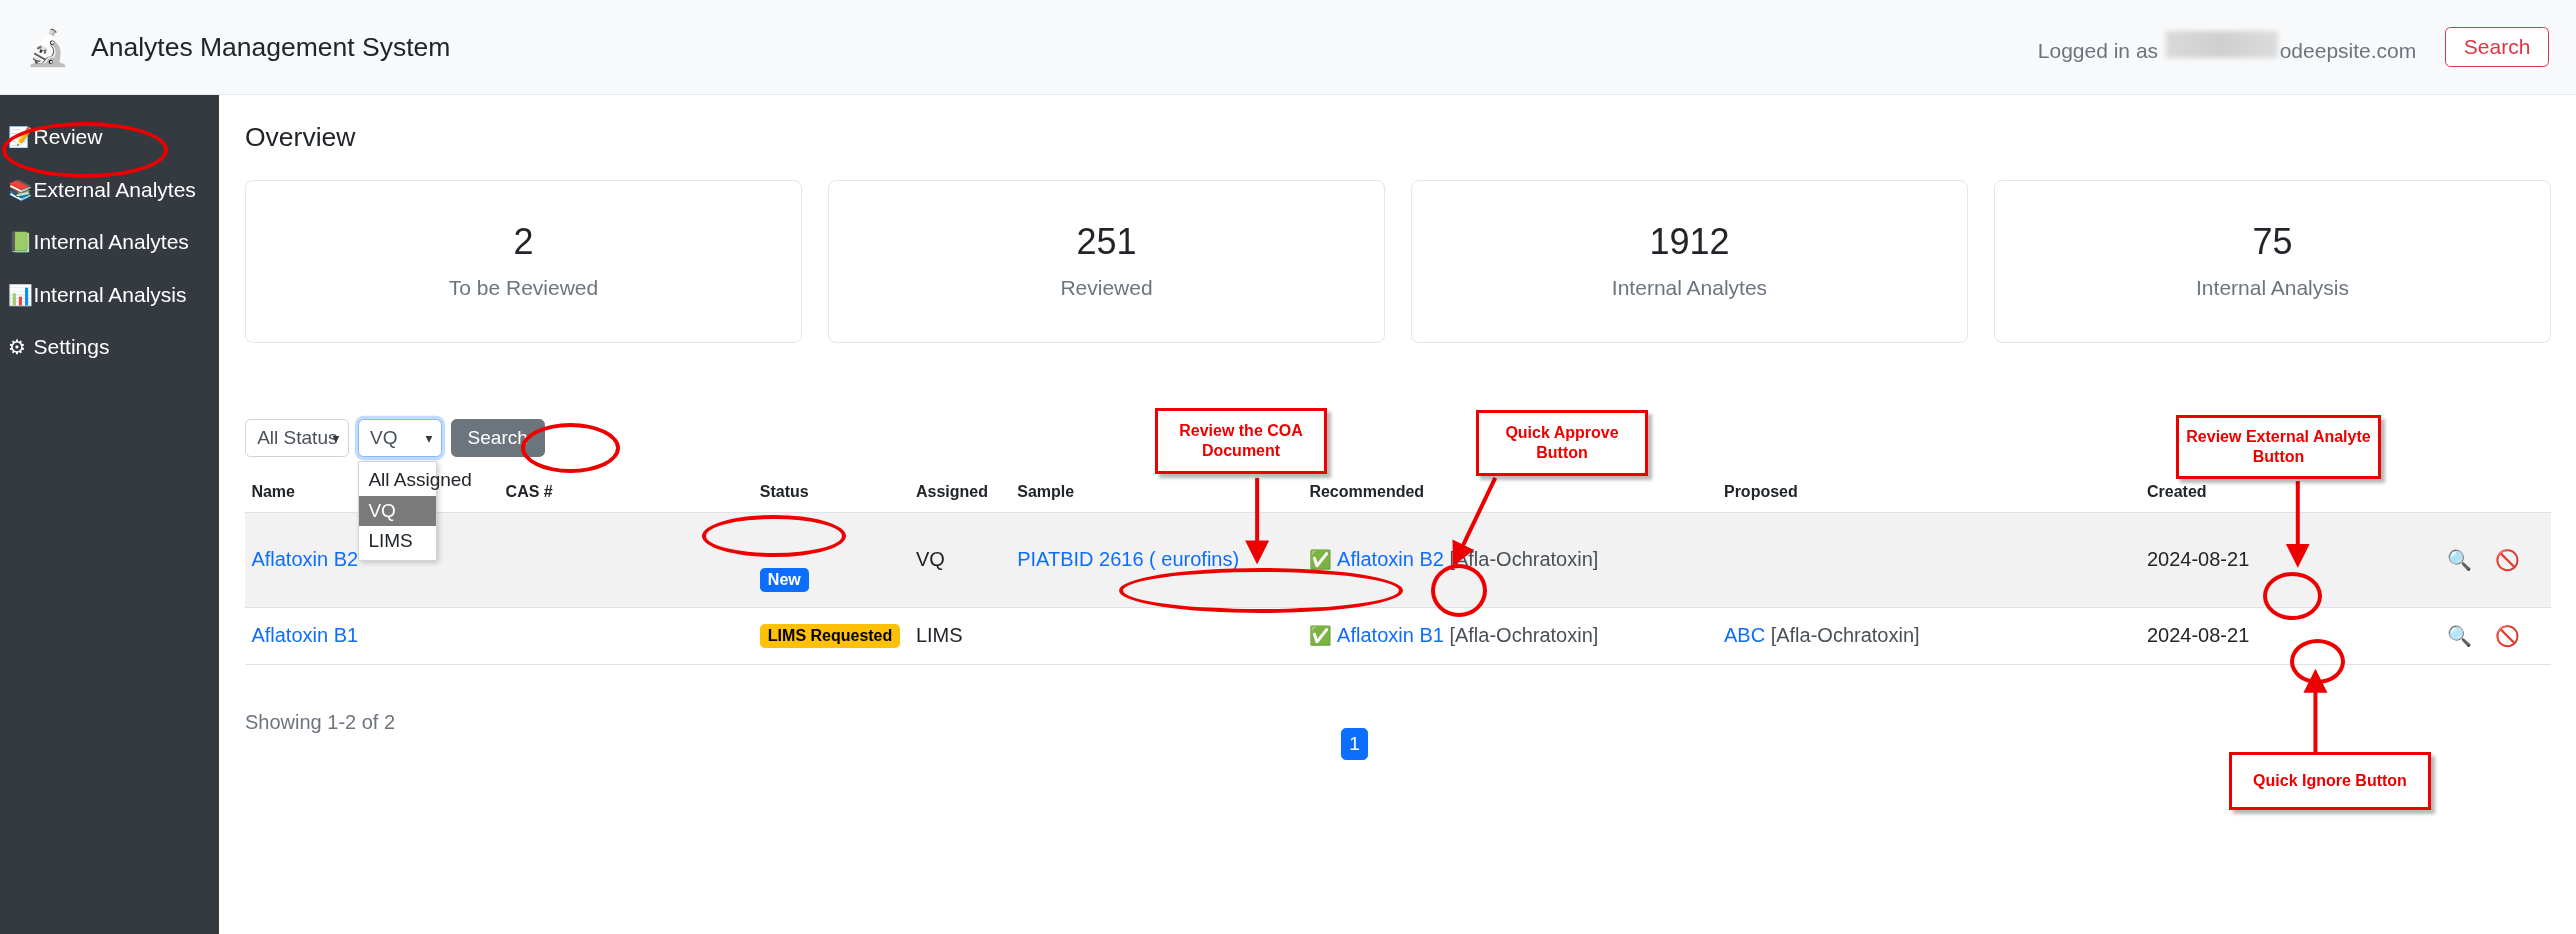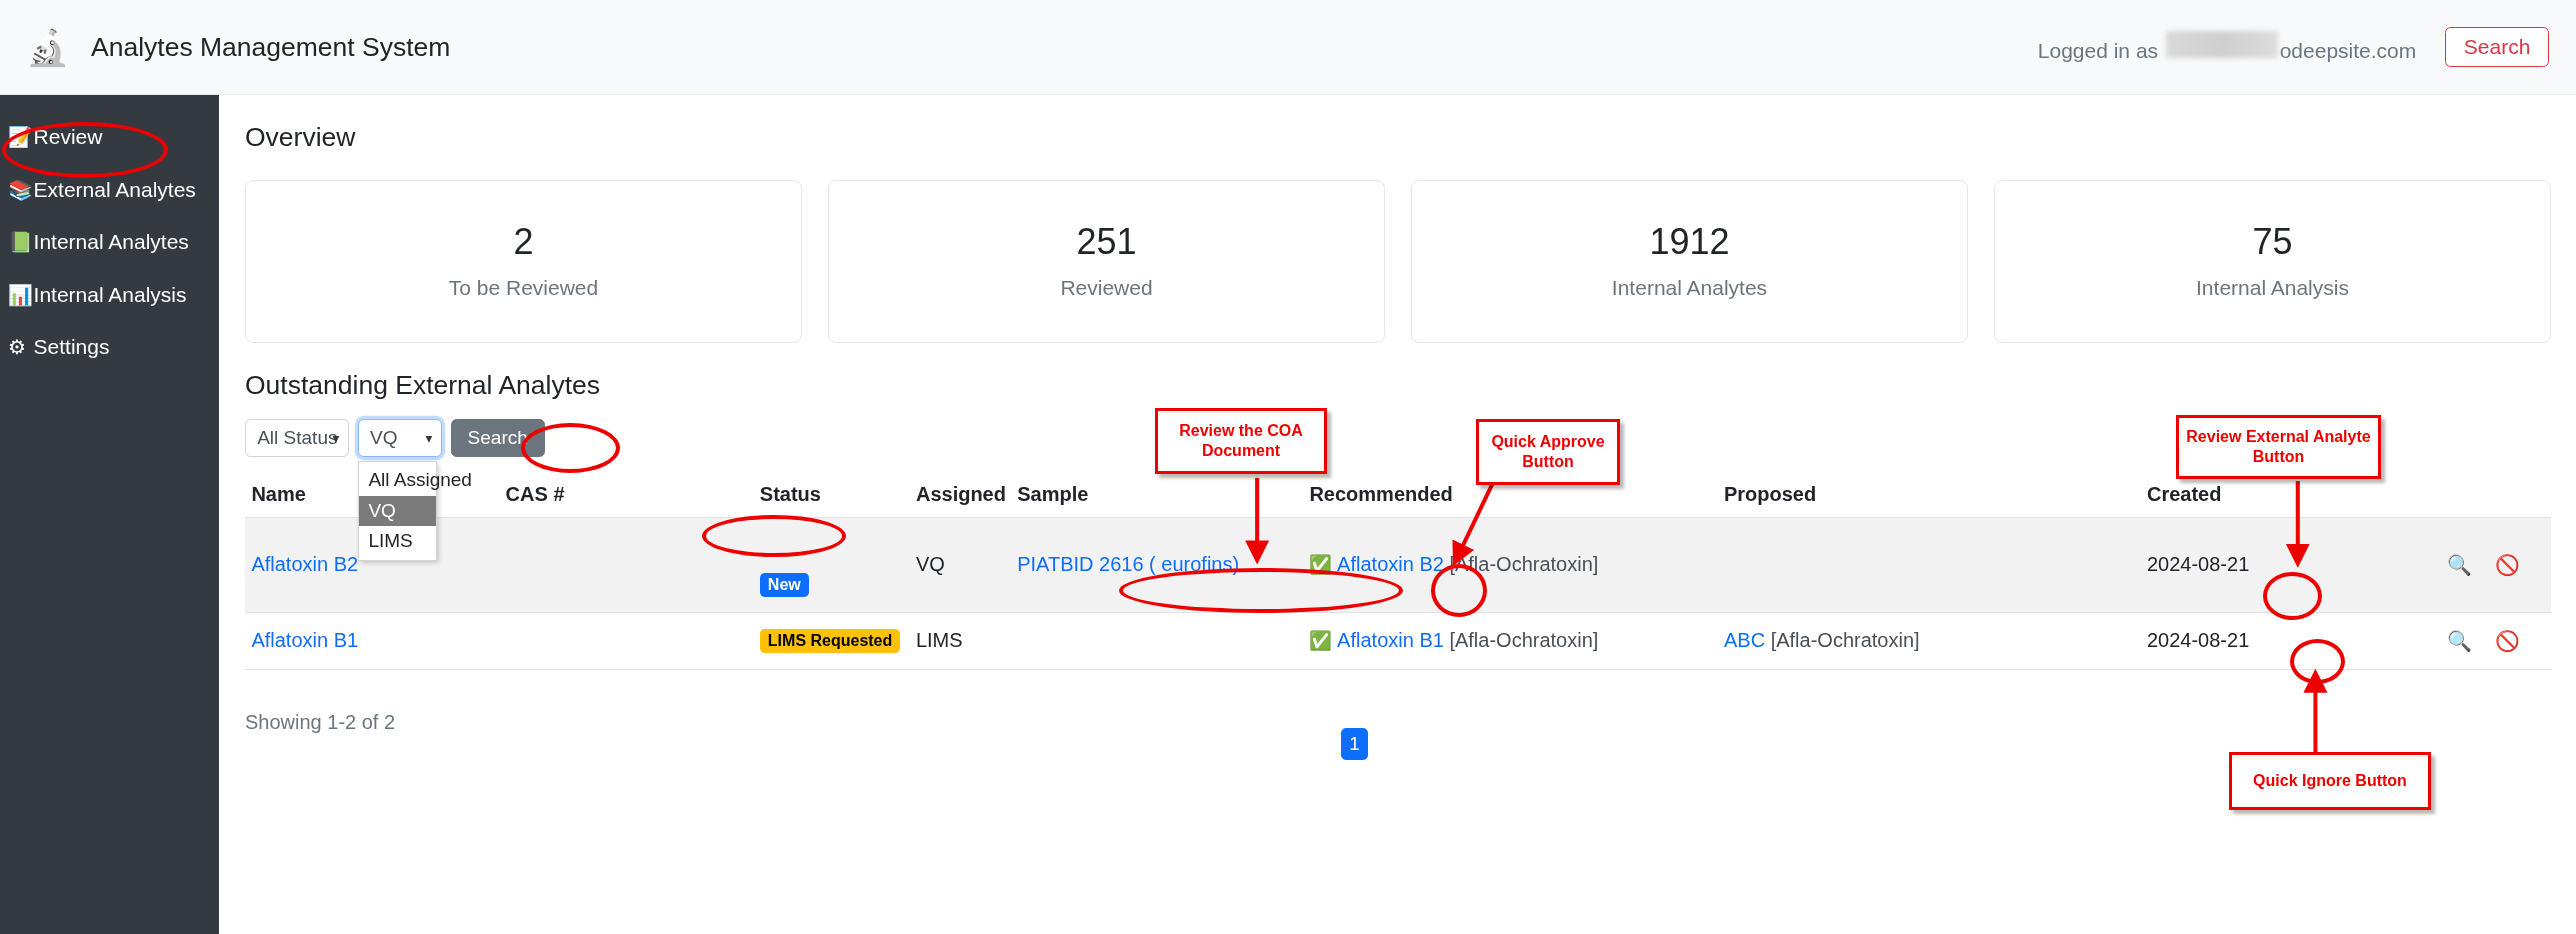--- a/index.html
+++ b/index.html
@@ -236,21 +236,21 @@
   
   #data-table {
     position: absolute;
     left: 26px; top: 378px;
     width: 2306px;
     border-collapse: collapse;
     table-layout: fixed;
   }
   #data-table th {
     text-align: left;
-    font-size: 20px;
+    font-size: 16px;
     color: #212529;
     font-weight: bold;
     padding: 9.6px 6.4px 11.2px 6.4px;
     border-bottom: 1.6px solid #dee2e6;
     white-space: nowrap;
   }
   #data-table td {
     font-size: 20px;
     color: #212529;
     padding: 15.2px 6.4px;
@@ -403,21 +403,20 @@
     <div class="card">
       <div class="card-value">1912</div>
       <div class="card-label">Internal Analytes</div>
     </div>
     <div class="card">
       <div class="card-value">75</div>
       <div class="card-label">Internal Analysis</div>
     </div>
   </div>
 
-  <div id="table-section-title">Outstanding External Analytes</div>
 
   <div id="filter-bar">
 
     <div class="sel-wrap">
       <div class="fake-select" id="status-select">
         <span>All Status</span>
         <span class="chev">▾</span>
       </div>
     </div>
 
@@ -519,21 +518,21 @@
   <div class="anno-ellipse" style="left:521px; top:423px; width:99px; height:50px;"></div>
   <div class="anno-ellipse" style="left:702px; top:515px; width:144px; height:42px;"></div>
   <div class="anno-ellipse" style="left:1119px; top:568px; width:284px; height:45px;"></div>
   <div class="anno-ellipse" style="left:1431px; top:564px; width:56px; height:53px;"></div>
   <div class="anno-ellipse" style="left:2263px; top:572px; width:59px; height:48px;"></div>
   <div class="anno-ellipse" style="left:2290px; top:639px; width:55px; height:45px;"></div>
 
   <div class="anno-box" style="left:1155px; top:408px; width:172px; height:66px;">
     <span>Review the COA Document</span>
   </div>
-  <div class="anno-box" style="left:1476px; top:419px; width:144px; height:66px;">
+  <div class="anno-box" style="left:1476px; top:410px; width:172px; height:66px;">
     <span>Quick Approve Button</span>
   </div>
   <div class="anno-box" style="left:2176px; top:415px; width:205px; height:64px;">
     <span>Review External Analyte Button</span>
   </div>
   <div class="anno-box" style="left:2229px; top:752px; width:202px; height:58px;">
     <span>Quick Ignore Button</span>
   </div>
 </div>
 

